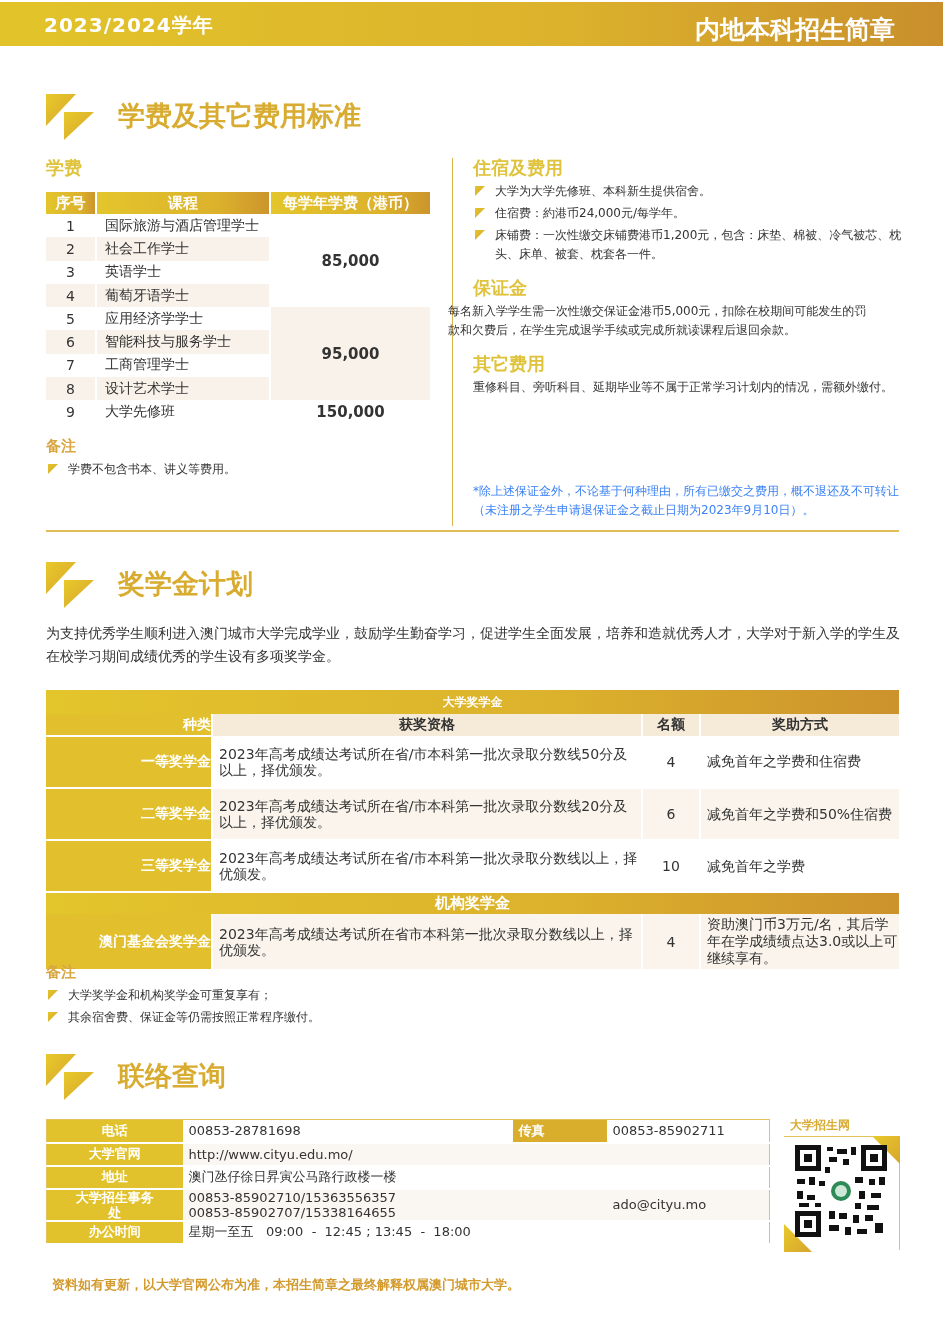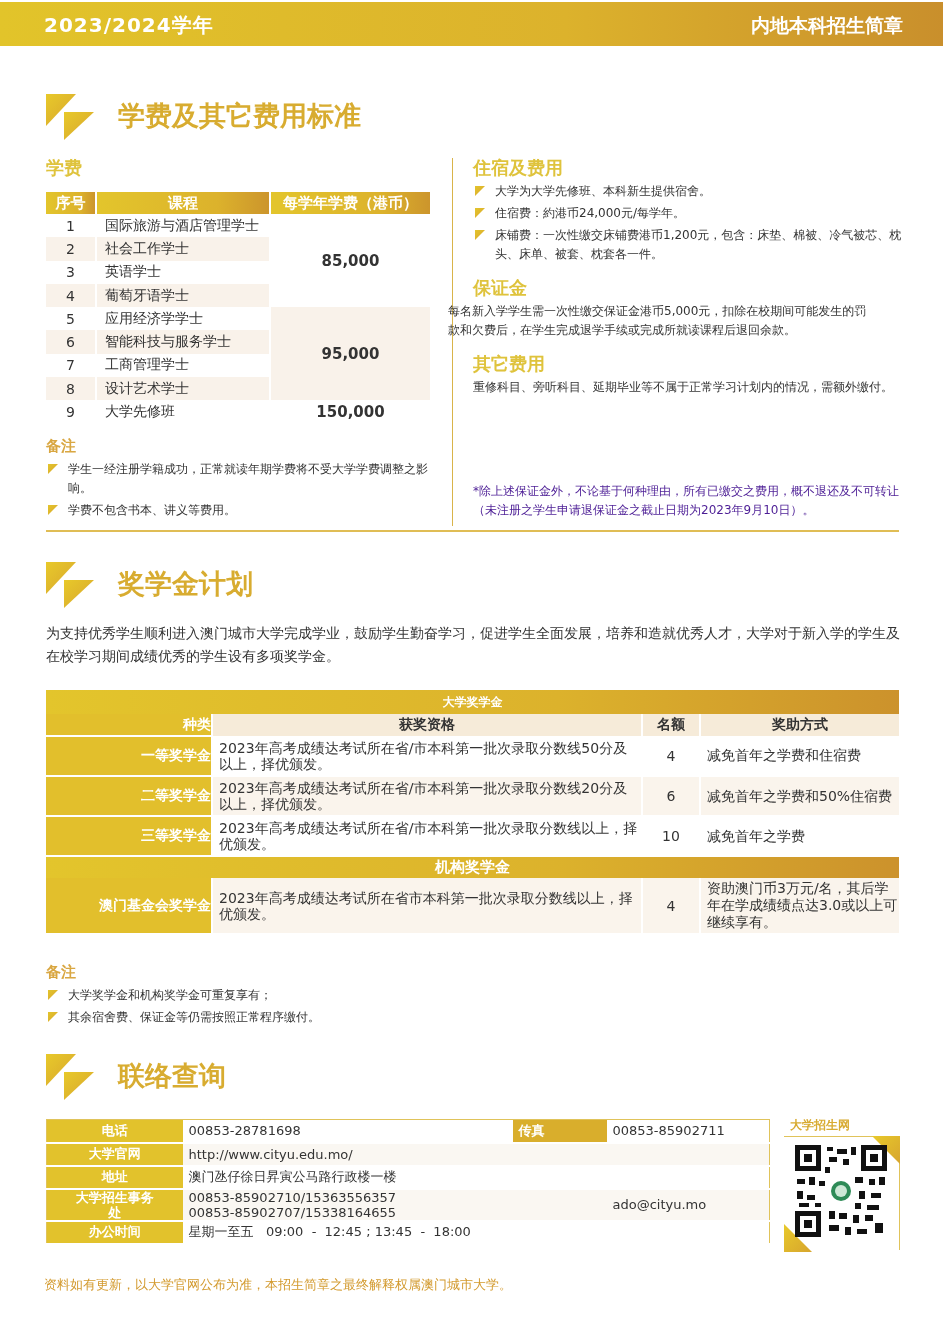--- a/index.html
+++ b/index.html
@@ -1,19 +1,19 @@
 <!DOCTYPE html>
 <html><head>
 <meta charset="utf-8">
 <style>
 *{box-sizing:border-box;margin:0;padding:0}
 body{width:946px;height:1334px;background:#fff;font-family:"DejaVu Sans","Liberation Sans",sans-serif;color:#333;position:relative;overflow:hidden}
 .topbar{position:absolute;left:0;top:2px;width:943px;height:44px;background:linear-gradient(90deg,#e2c42a 0%,#dcb22c 60%,#c98f2c 100%);color:#fff;font-weight:bold}
 .topbar .l{position:absolute;left:44px;top:10px;font-size:20px;letter-spacing:1px}
-.topbar .r{position:absolute;right:40px;top:11px;font-size:19px}
+.topbar .r{position:absolute;right:48px;top:11px;font-size:25px}
 .sec-head{position:absolute;left:46px;height:56px}
 .sec-head .logo{position:absolute;left:0;top:0;width:50px;height:46px}
 .sec-head .t{position:absolute;left:72px;top:4px;font-size:27px;font-weight:bold;color:#d8ac30;white-space:nowrap}
 .sub{font-size:18px;font-weight:bold;color:#dfc33c;position:absolute}
 .fee-table{position:absolute;left:46px;top:192px;width:384px;border-collapse:collapse;font-size:14px}
 .fee-table th{background:linear-gradient(90deg,#e3c52c,#dcb22c 70%,#cc952c);color:#fff;font-size:15px;height:22px;border-right:2px solid #fff;font-weight:bold}
 .fee-table th:last-child{border-right:none}
 .fee-table td{height:23.3px;padding:0}
 .fee-table td.n{text-align:center;width:50px}
 .fee-table td.c{padding-left:8px;width:174px;border-left:2px solid #fff}
@@ -26,37 +26,37 @@
 .blist .it .tri{position:absolute;left:2px;top:4px;width:10px;height:10px;background:linear-gradient(135deg,#e3c52c,#d9a52e);clip-path:polygon(0 0,100% 0,0 100%)}
 .vdiv{position:absolute;left:452px;top:158px;width:1px;height:368px;background:#d9b44a}
 .hdiv{position:absolute;left:46px;top:530px;width:853px;height:2px;background:#e0bd55}
 .para{position:absolute;font-size:12px;line-height:19px;color:#333}
 .sch{position:absolute;left:46px;top:690px;width:853px;border-collapse:collapse;font-size:14px}
 .sch .band{background:linear-gradient(90deg,#e3c52c,#dcb22c 60%,#cc922c);color:#fff;font-weight:bold;text-align:center;height:24px;font-size:12px}
 .sch .band.small{font-size:15px;height:22px}
 .sch .hd td{background:#f6ebd9;font-weight:bold;text-align:center;height:22px;color:#333;border-right:2px solid #fff}
 .sch .hd td.k{background:#e2bf2c;color:#fff}
 .sch td.k{background:#e2bf2c;color:#fff;font-weight:bold;text-align:right;width:166px;border-right:2px solid #fff;border-bottom:2px solid #fff}
-.sch tr.row td{height:40px;border-bottom:2px solid #fff}
+.sch tr.row td{height:52px;border-bottom:2px solid #fff}
 .sch td.q{padding-left:6px;line-height:16px;width:430px;border-right:2px solid #fff}
 .sch td.cnt{text-align:center;width:58px;border-right:2px solid #fff}
 .sch td.m{padding-left:6px;line-height:17px}
 .sch tr.alt td.q,.sch tr.alt td.cnt,.sch tr.alt td.m{background:#faf4ec}
 .contact{position:absolute;left:46px;top:1119px;width:724px;border-collapse:collapse;font-size:13px;border:1px solid #e0c35a}
 .contact td{height:23px;padding:0 6px;border-bottom:2px solid #fff}
 .contact td.k{background:#e2c22c;color:#fff;font-weight:bold;text-align:center;width:136px}
 .contact td.k2{background:#d9ae2c;color:#fff;font-weight:bold;text-align:left;width:94px}
 .contact tr.alt td.v{background:#faf7f2}
 .qr-wrap{position:absolute;left:784px;top:1114px;width:116px;height:140px}
 .qr-wrap .cap{position:absolute;left:6px;top:3px;font-size:12px;font-weight:bold;color:#d8ab32;width:100px;}
 .qr-wrap .frame{position:absolute;left:0;top:22px;width:116px;height:114px;border-top:1px solid #e0c35a;border-right:1px solid #e0c35a}
 .qr{position:absolute;left:11px;top:31px;width:92px;height:92px;background:#fff}
 .qr .cn{position:absolute;width:26px;height:26px;border:5px solid #111}
 .qr .cn::after{content:"";position:absolute;left:4px;top:4px;width:8px;height:8px;background:#111}
-.foot{position:absolute;left:44px;top:1276px;font-size:13px;font-weight:normal;color:#d39a2e}
+.foot{position:absolute;left:52px;top:1276px;font-size:13px;font-weight:bold;color:#d39a2e}
 </style>
 </head>
 <body>
 
 <svg width="0" height="0" style="position:absolute">
   <defs>
     <linearGradient id="g1" x1="0" y1="0" x2="1" y2="1">
         <stop offset="0" stop-color="#e8c92a"></stop>
         <stop offset="1" stop-color="#d7a52e"></stop>
       </linearGradient>
@@ -122,40 +122,39 @@
   <tr>
         <td class="n">9</td>
         <td class="c">大学先修班</td>
         <td class="fee">150,000</td>
       </tr>
 </tbody>
   </table>
 
 <div class="note-h" style="left:46px;top:437px">备注</div>
 <div class="blist" style="left:46px;top:460px;width:390px">
-  <div class="it"><span class="tri"></span><span>学生一经注册学籍成功，正常就读年期学费将不受大学学费调整之影响。</span></div>
   <div class="it"><span class="tri"></span><span>学费不包含书本、讲义等费用。</span></div>
 </div>
 
 <div class="vdiv"></div>
 
 <div class="sub" style="left:473px;top:156px">住宿及费用</div>
 <div class="blist" style="left:473px;top:182px;width:430px">
   <div class="it"><span class="tri"></span><span>大学为大学先修班、本科新生提供宿舍。</span></div>
   <div class="it"><span class="tri"></span><span>住宿费：約港币24,000元/每学年。</span></div>
   <div class="it"><span class="tri"></span><span>床铺费：一次性缴交床铺费港币1,200元，包含：床垫、棉被、冷气被芯、枕头、床单、被套、枕套各一件。</span></div>
 </div>
 
 <div class="sub" style="left:473px;top:276px">保证金</div>
 <div class="para" style="left:448px;top:302px;width:430px">每名新入学学生需一次性缴交保证金港币5,000元，扣除在校期间可能发生的罚款和欠费后，在学生完成退学手续或完成所就读课程后退回余款。</div>
 
 <div class="sub" style="left:473px;top:352px">其它费用</div>
 <div class="para" style="left:473px;top:378px;width:430px">重修科目、旁听科目、延期毕业等不属于正常学习计划内的情况，需额外缴付。</div>
 
-<div class="para" style="left:473px;top:482px;width:430px;color:#4c1d95">*除上述保证金外，不论基于何种理由，所有已缴交之费用，概不退还及不可转让（未注册之学生申请退保证金之截止日期为2023年9月10日）。</div>
+<div class="para" style="left:473px;top:482px;width:430px;color:#3b82f6">*除上述保证金外，不论基于何种理由，所有已缴交之费用，概不退还及不可转让（未注册之学生申请退保证金之截止日期为2023年9月10日）。</div>
 
 <div class="hdiv"></div>
 
 <div class="sec-head" style="top:562px">
   <svg class="logo" viewBox="0 0 50 46">
       <polygon points="0,0 30,0 0,32" fill="url(#g1)"></polygon>
       <polygon points="18,18 48,18 18,46" fill="url(#g1)"></polygon>
     </svg>
   <span class="t">奖学金计划</span>
 </div>

